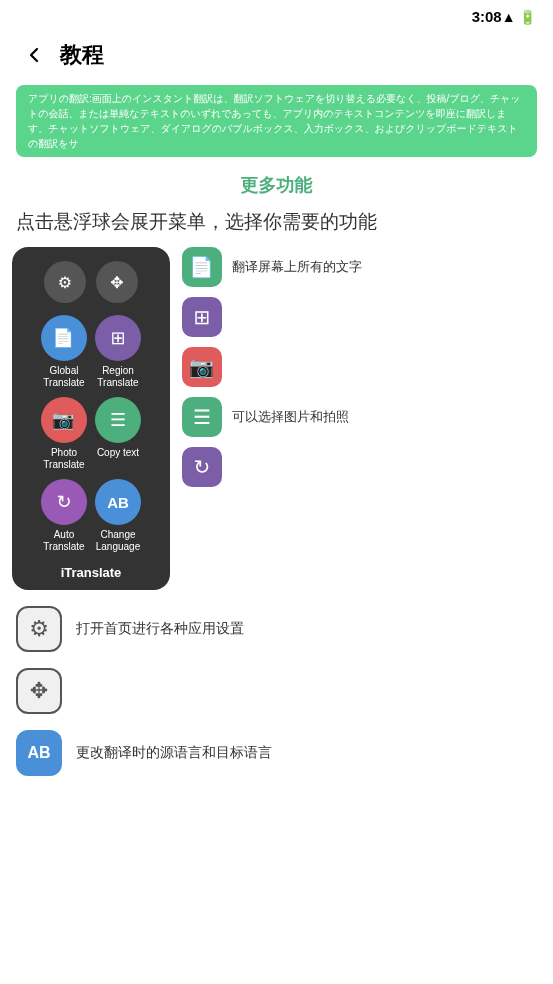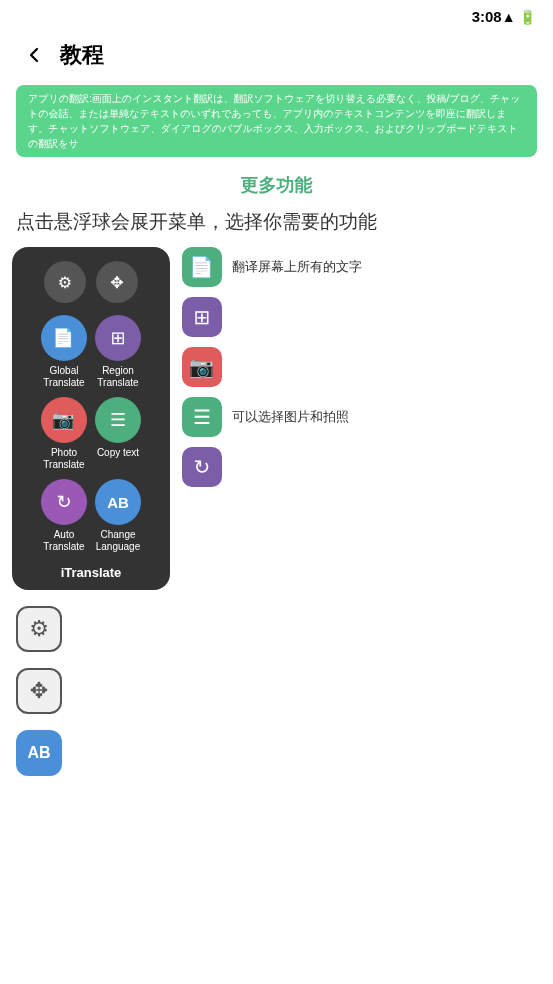--- a/index.html
+++ b/index.html
@@ -349,26 +349,28 @@
     </div>
   </div>
 </div>
 
 <div class="bottom-items">
 
   <div class="bottom-item">
     <div class="bottom-icon settings-outline" style="background:#f0f0f0;">
       <span style="font-size:22px; color:#555;">⚙</span>
     </div>
+    <span class="bottom-text">打开首页进行各种应用设置</span>
   </div>
 
   <div class="bottom-item">
     <div class="bottom-icon settings-outline" style="background:#f0f0f0;">
       <span style="font-size:22px; color:#555;">✥</span>
     </div>
   </div>
 
   <div class="bottom-item">
     <div class="bottom-icon" style="background:#4a90d9; border-radius:12px;">
       <span style="font-size:16px; font-weight:bold; color:#fff;">AB</span>
     </div>
+    <span class="bottom-text">更改翻译时的源语言和目标语言</span>
   </div>
 </div>
 
 </body></html>

